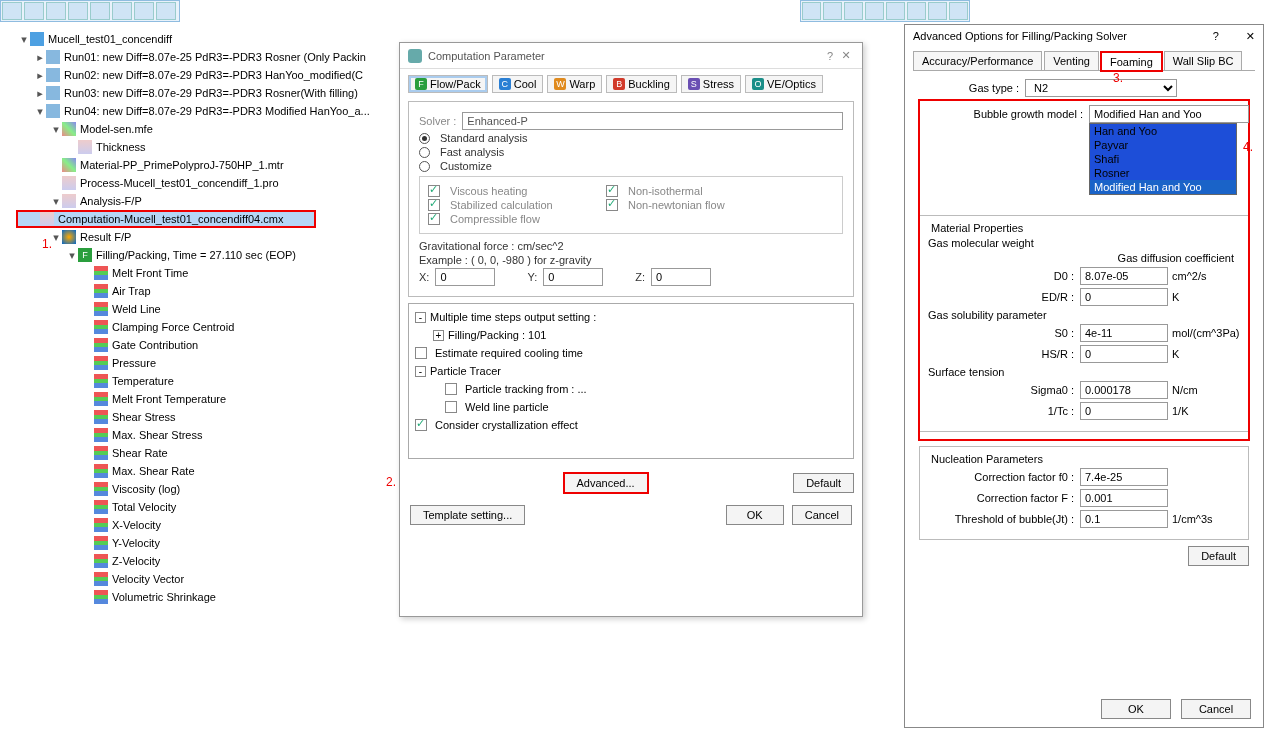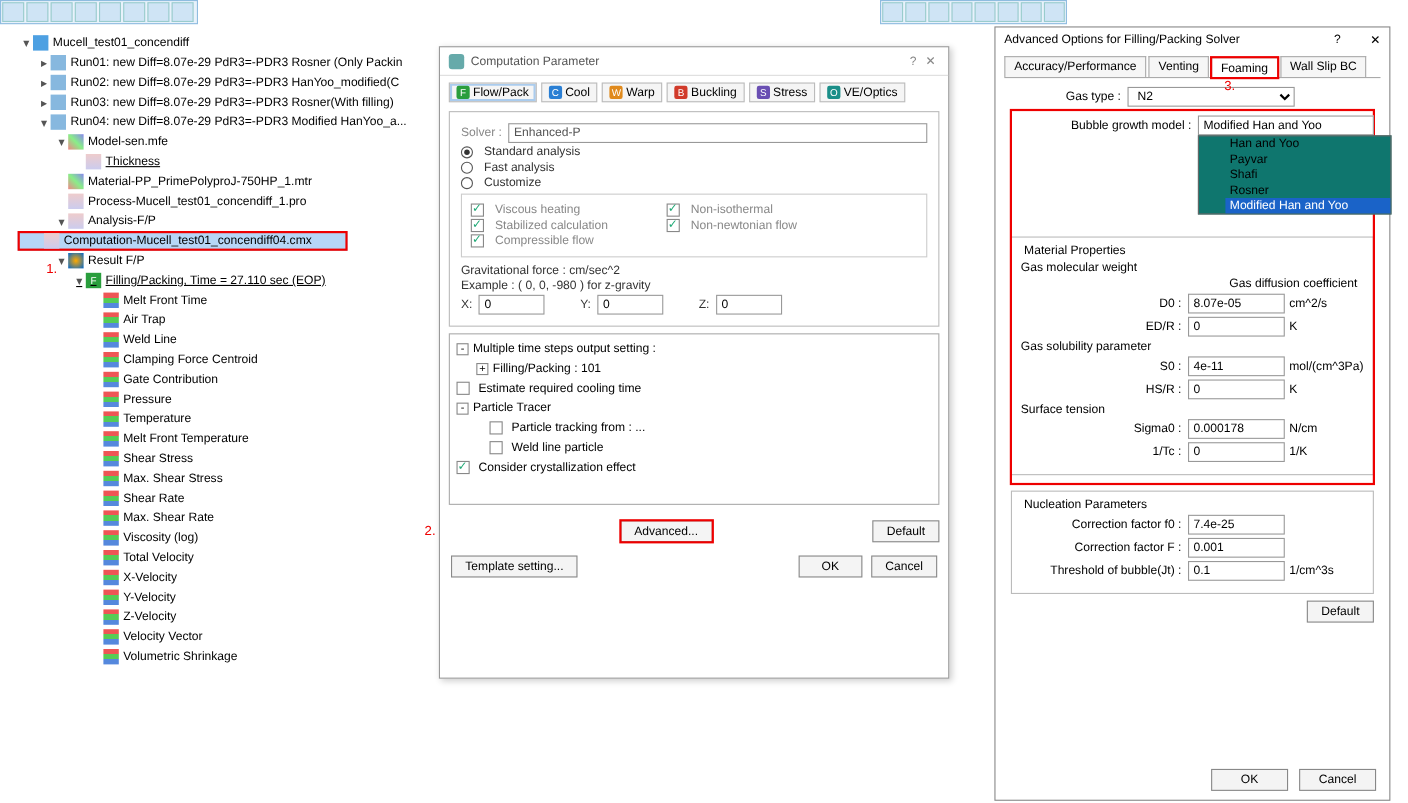--- a/index.html
+++ b/index.html
@@ -14,21 +14,21 @@
   
   .tree { position: absolute; top: 30px; left: 18px; width: 380px; height: 700px; color: #000; }
   .tree .node { display: flex; align-items: center; height: 18px; white-space: nowrap; }
   .tree .node .twisty { width: 12px; display: inline-block; text-align: center; color: #555; }
   .tree .node .ico { width: 14px; height: 14px; display: inline-block; margin-right: 4px; }
   .tree .sel { background: #b6d6f6; border: 1px dotted #888; margin-left: -2px; padding-left: 10px; }
   .tree .hl { border: 2px solid #e00; }
   .indent0 { padding-left: 0; }
   .indent1 { padding-left: 16px; }
   .indent2 { padding-left: 32px; }
-  .indent3 { padding-left: 48px; text-decoration: underline; }
+  .indent3 { padding-left: 48px; }
   .indent4 { padding-left: 64px; }
 
   .anno { color: #e00; font-size: 12px; position: absolute; }
 
   
   .dlg1 { position: absolute; left: 399px; top: 42px; width: 464px; height: 575px; background: #fff; border: 1px solid #999; box-shadow: 2px 2px 6px rgba(0,0,0,.2); }
   .dlg1 .titlebar { height: 26px; display: flex; align-items: center; padding: 0 8px; color: #555; border-bottom: 1px solid #ddd; }
   .dlg1 .titlebar .ttl-ico { width: 14px; height: 14px; background: #6aa; margin-right: 6px; border-radius: 3px; }
   .dlg1 .titlebar .spacer { flex: 1; }
   .dlg1 .titlebar .wctl { width: 16px; text-align: center; color: #888; }
@@ -60,21 +60,21 @@
   .dlg2 .tab2 { padding: 3px 8px; border: 1px solid #aaa; border-bottom: none; background: #f6f6f6; margin-right: 2px; }
   .dlg2 .tab2.active { background: #fff; position: relative; top: 1px; }
   .dlg2 .body2 { padding: 0 14px; }
   .fldrow { display: flex; align-items: center; margin: 3px 0; }
   .fldrow .lbl { flex: 1; text-align: right; padding-right: 6px; }
   .fldrow .fin { width: 88px; }
   .fldrow .unit { width: 72px; padding-left: 4px; }
   .fieldset { border: 1px solid #bbb; padding: 6px 8px 8px; margin: 6px 0; }
   .fieldset .legend { font-size: 11px; margin-top: -12px; background: #fff; display: inline-block; padding: 0 3px; }
   .dd { position: relative; }
-  .dd-list { position: absolute; left: 0; top: 18px; width: 176px; background: #0f766e; border: 1px solid #666; z-index: 5; padding-left: 24px; }
+  .dd-list { position: absolute; left: 0; top: 18px; width: 148px; background: #1d4ed8; border: 1px solid #666; z-index: 5; }
   .dd-list div { padding: 1px 4px; }
   .dd-list .selopt { background: #1a63c8; color: #fff; }
 
   
   .ic-folder { background: #4da0e2; }
   .ic-cube { background: #87b8df; }
   .ic-gear { background: linear-gradient(45deg,#e88,#8e8,#88e); }
   .ic-doc { background: linear-gradient(#ecc,#cce); }
   .ic-res { background: radial-gradient(#fa0,#06c); }
   .ic-bar { background: linear-gradient(#e55 33%,#5c5 33% 66%,#58d 66%); }
@@ -109,21 +109,21 @@
 
 <div class="tree">
   <div class="node indent0">
       <span class="twisty">▾</span>
       <span class="ico ic-folder"></span>
       <span>Mucell_test01_concendiff</span>
     </div>
   <div class="node indent1">
       <span class="twisty">▸</span>
       <span class="ico ic-cube"></span>
-      <span>Run01: new Diff=8.07e-29 PdR3=-PDR3 Rosner (Only Packin</span>
+      <span>Run01: new Diff=8.07e-25 PdR3=-PDR3 Rosner (Only Packin</span>
     </div>
   <div class="node indent1">
       <span class="twisty">▸</span>
       <span class="ico ic-cube"></span>
       <span>Run02: new Diff=8.07e-29 PdR3=-PDR3 HanYoo_modified(C</span>
     </div>
   <div class="node indent1">
       <span class="twisty">▸</span>
       <span class="ico ic-cube"></span>
       <span>Run03: new Diff=8.07e-29 PdR3=-PDR3 Rosner(With filling)</span>

